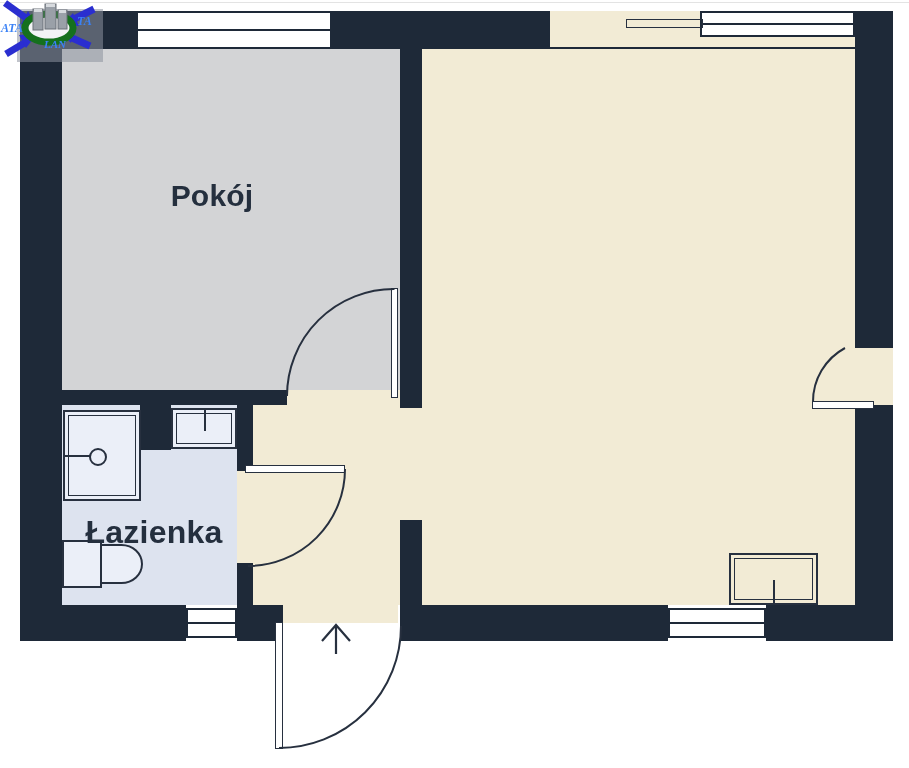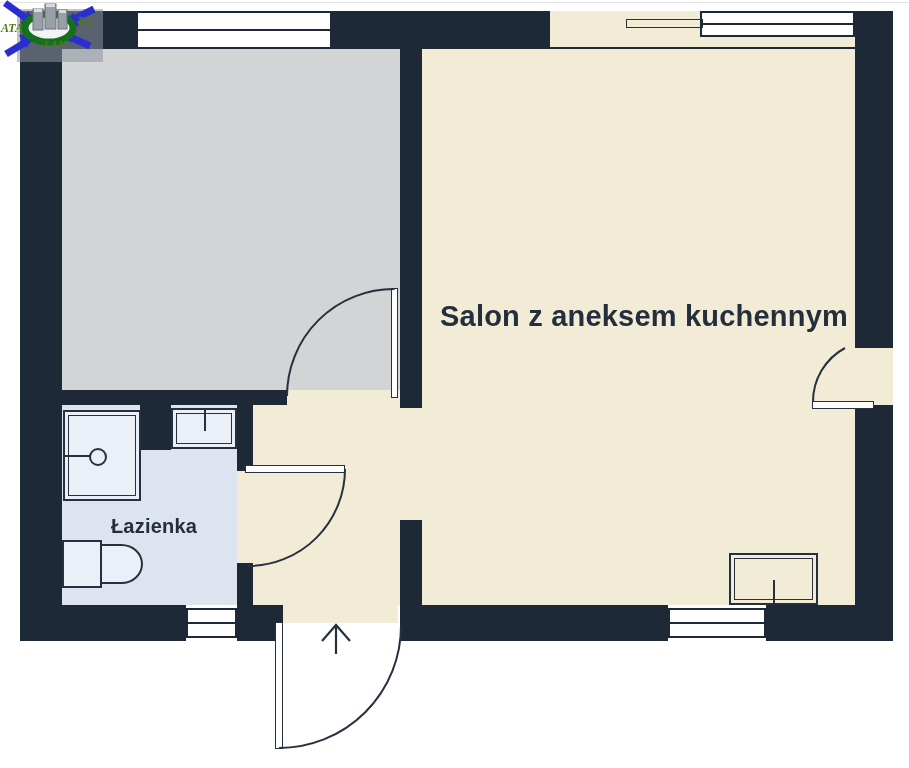--- a/index.html
+++ b/index.html
@@ -18,21 +18,21 @@
   .wall{position:absolute;background:var(--wall);}
   .floor{position:absolute;}
   .window{position:absolute;background:#fff;border:2.5px solid var(--wall);box-sizing:border-box;}
   .window .mid{position:absolute;left:-1px;right:-1px;top:50%;height:2px;margin-top:-1px;background:var(--wall);}
   .leaf{position:absolute;background:#fff;border:1.5px solid var(--ink);box-sizing:border-box;}
   .fixture{position:absolute;border:2.5px solid var(--ink);box-sizing:border-box;background:var(--fix);}
   .fixture .inner{position:absolute;left:3px;top:3px;right:3px;bottom:3px;border:1.5px solid var(--ink);}
   .room-label{position:absolute;color:var(--text);font-weight:700;line-height:1;
               white-space:nowrap;text-align:center;letter-spacing:.2px;}
   svg{position:absolute;left:0;top:0;pointer-events:none;}
-  .logo-text{position:absolute;color:#4d7c0f;font-family:"Liberation Serif","DejaVu Serif",serif;
+  .logo-text{position:absolute;color:#3b82f6;font-family:"Liberation Serif","DejaVu Serif",serif;
              font-style:italic;font-weight:700;line-height:1;}
 </style>
 </head>
 <body>
 
 <div id="canvas">
 
   <div class="abs" style="left:0;top:2px;width:909px;height:1px;background:#e3e3e3;"></div>
 
   <div class="floor" style="left:62px;top:49px;width:338px;height:341px;background:var(--pokoj);"></div>
@@ -104,22 +104,22 @@
   <div class="leaf" style="left:812px;top:401px;width:62px;height:8px;"></div>
 
   <svg width="909" height="768" viewBox="0 0 909 768">
     <path d="M 394.5,289 A 107,107 0 0 0 287,396" fill="none" stroke="#27303f" stroke-width="2"></path>
     <path d="M 345,469 A 97,97 0 0 1 248,566" fill="none" stroke="#27303f" stroke-width="2"></path>
     <path d="M 279,748 A 122,122 0 0 0 401,626" fill="none" stroke="#27303f" stroke-width="2"></path>
     <path d="M 845,348 A 61,61 0 0 0 813,402" fill="none" stroke="#27303f" stroke-width="2"></path>
     <path d="M 322,641 L 336,625 L 350,641 M 336,625 L 336,654" fill="none" stroke="#27303f" stroke-width="2.2"></path>
   </svg>
 
-  <div class="room-label" style="left:424px;top:302px;width:440px;font-size:29px;">Salon z aneksem kuchennym</div>
-  <div class="room-label" style="left:54px;top:516px;width:200px;font-size:20px;">Łazienka</div>
+  <div class="room-label" style="left:112px;top:181px;width:200px;font-size:30px;">Pokój</div>
+  <div class="room-label" style="left:54px;top:516px;width:200px;font-size:32px;">Łazienka</div>
 
   <div class="abs" style="left:0;top:0;width:115px;height:70px;">
     <div class="abs" style="left:17px;top:9px;width:86px;height:53px;background:rgba(140,146,158,0.55);"></div>
     <svg width="115" height="70" viewBox="0 0 115 70">
 
       <g stroke="#2a2ed0" stroke-width="7" fill="#2a2ed0">
         <line x1="5" y1="3" x2="26" y2="18"></line>
           <polygon points="37,26 21,24 28,11" stroke="none"></polygon>
         <line x1="94" y1="9" x2="74" y2="19"></line>
           <polygon points="62,25 73,13 79,26" stroke="none"></polygon>

